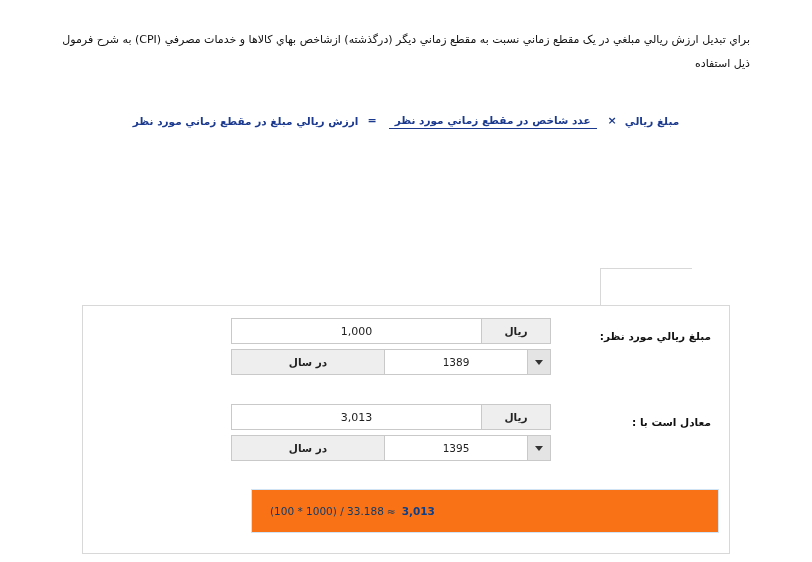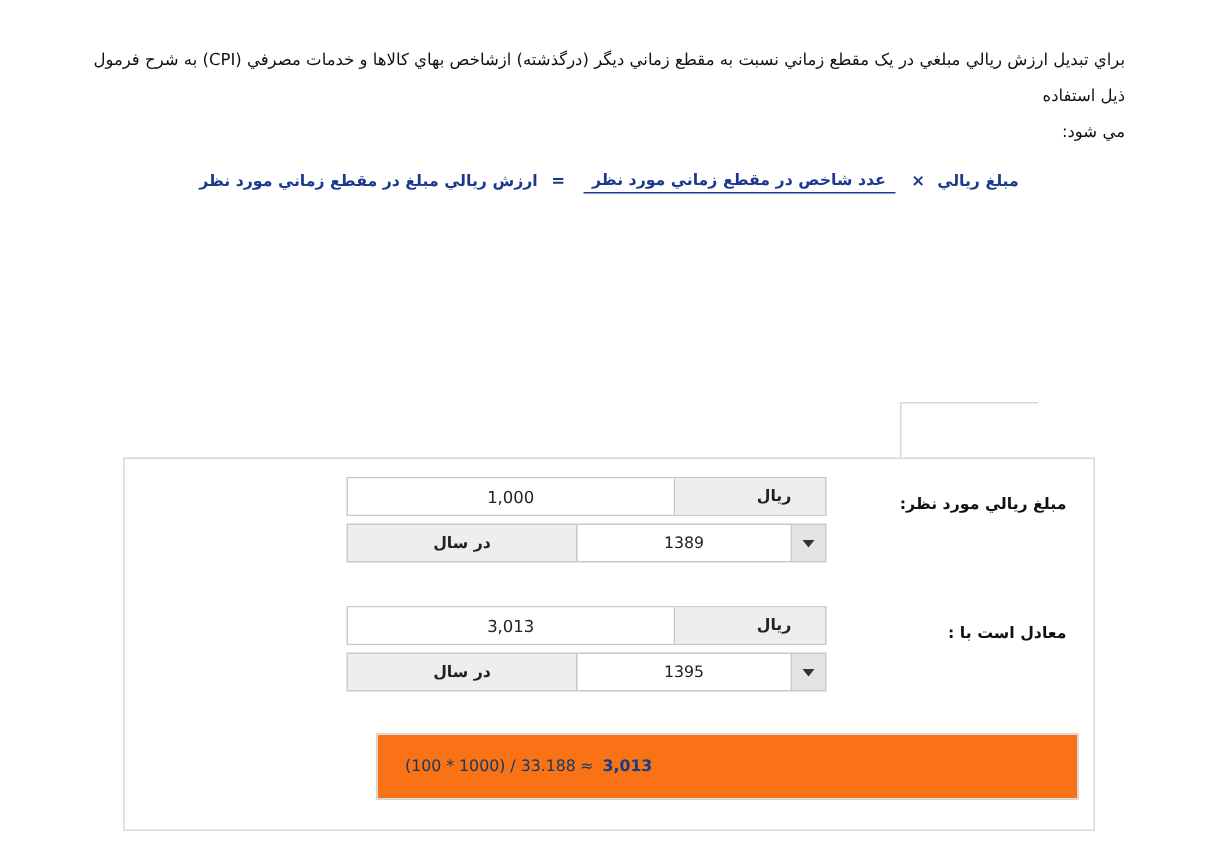--- a/index.html
+++ b/index.html
@@ -155,21 +155,20 @@
   .unit-cell {
     width: 68px;
     background: #eeeeee;
     border-left: 1px solid #c9c9c9;
     display: flex;
     align-items: center;
     justify-content: center;
     font-size: 10.5px;
     color: #222;
     font-weight: bold;
-    padding-left: 32px;
   }
   .value-cell {
     flex: 1;
     display: flex;
     align-items: center;
     justify-content: center;
     font-size: 11px;
     color: #222;
     background: #fff;
   }
@@ -230,21 +229,20 @@
     color: #0d3f8a;
     padding-left: 3px;
   }
   .result .seq { padding: 0 3px; }
 </style>
 </head>
 <body>
 
 <div class="intro">
   <span class="line">براي تبديل ارزش ريالي مبلغي در يک مقطع زماني نسبت به مقطع زماني ديگر (درگذشته) ازشاخص بهاي کالاها و خدمات مصرفي (CPI) به شرح فرمول ذيل استفاده</span>
-  <span class="line">مي شود:</span>
 </div>
 
 <div class="formula">
   <div class="formula-inner">
     <span class="formula-term">مبلغ ريالي</span>
     <span class="formula-op">×</span>
     <span class="fraction">
       <span class="num">عدد شاخص در مقطع زماني مورد نظر</span>
       <span class="bar"></span>
     </span>

